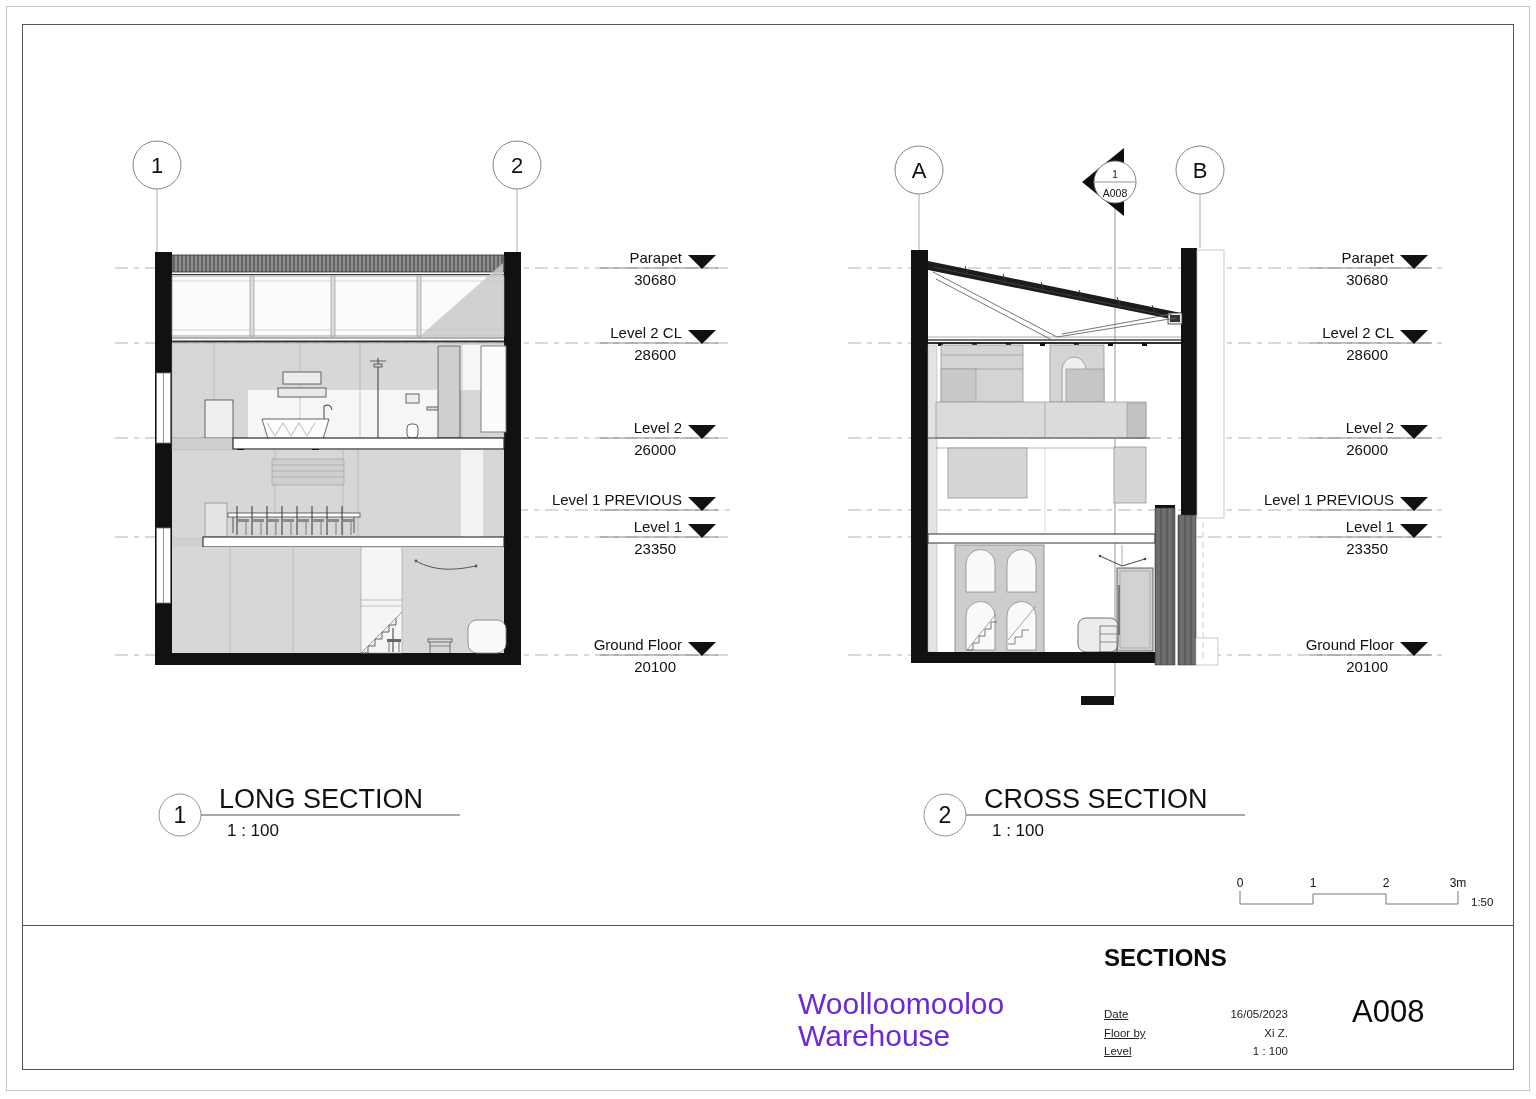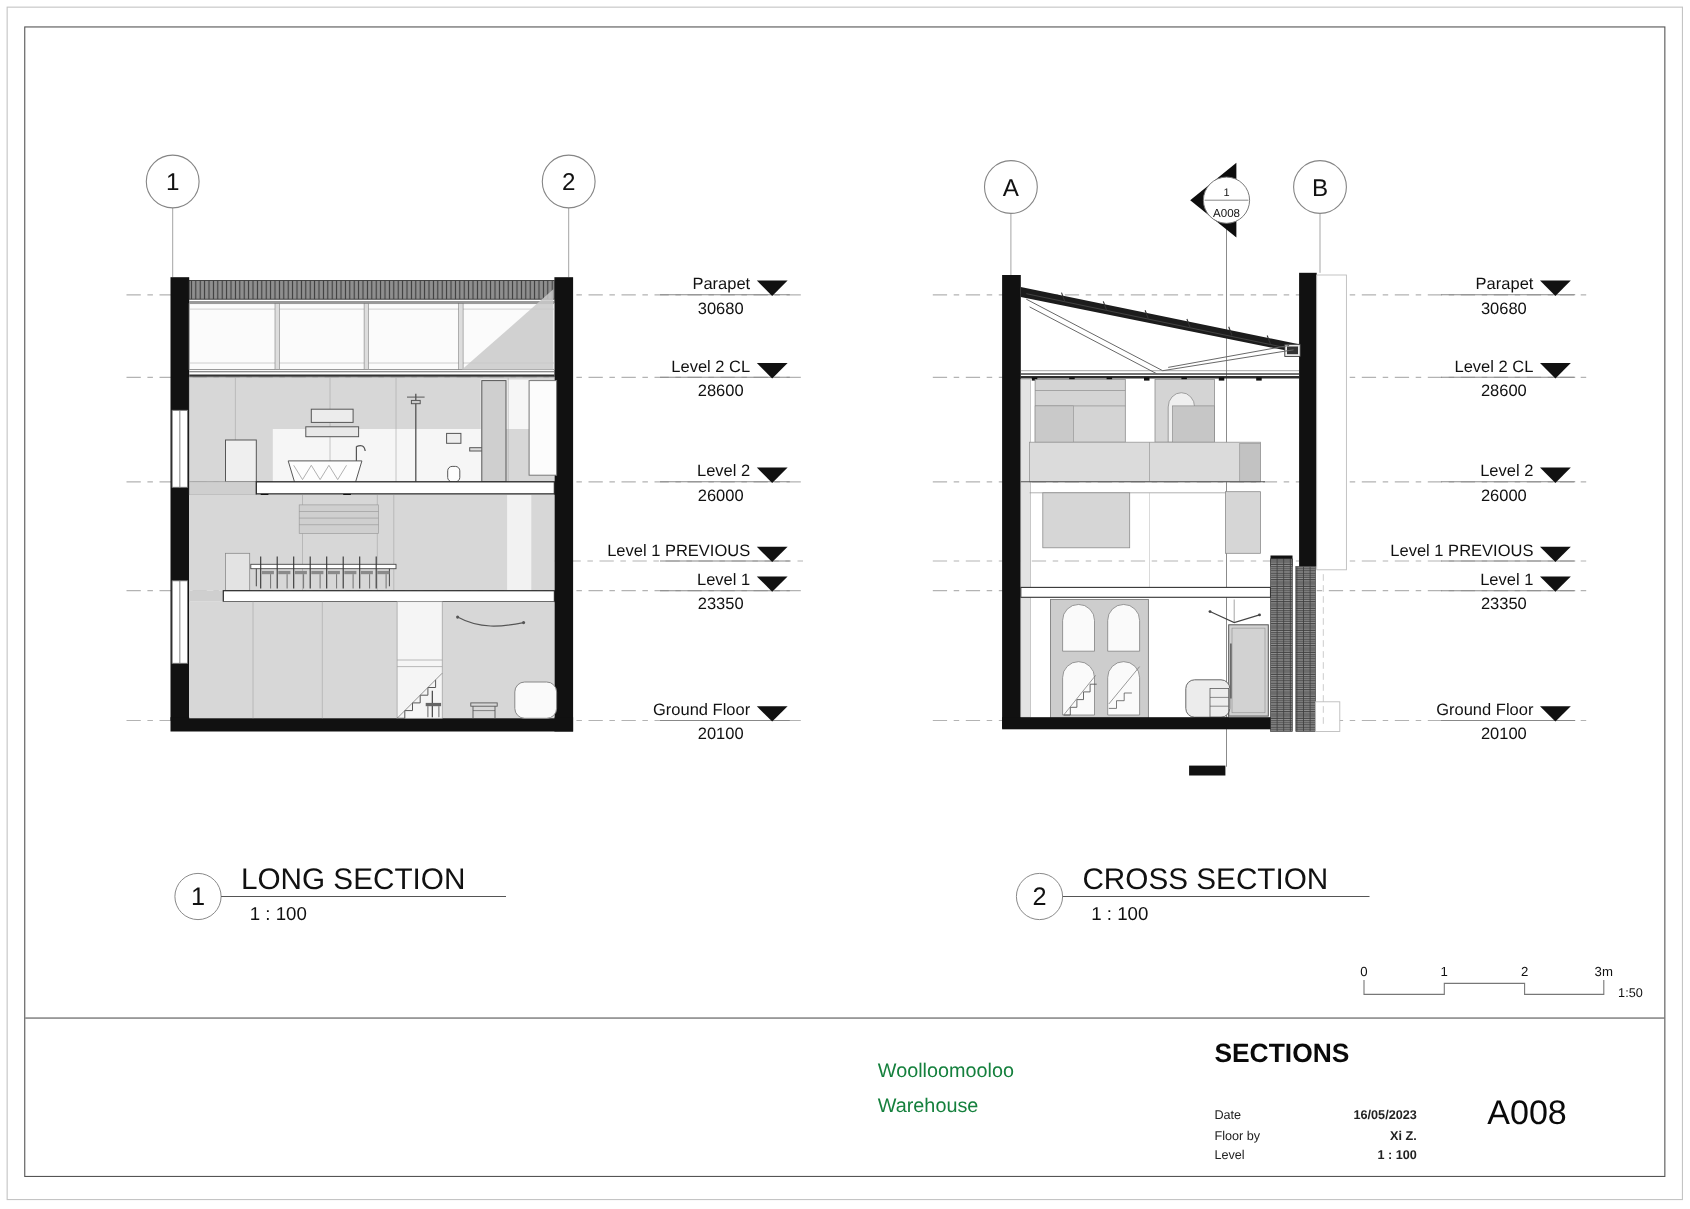--- a/index.html
+++ b/index.html
@@ -3,24 +3,24 @@
 <meta charset="utf-8">
 <style>
   html,body{margin:0;padding:0;background:#fff;}
   body{width:1536px;height:1099px;position:relative;font-family:"Liberation Sans",sans-serif;color:#111;overflow:hidden;}
   .outer-border{position:absolute;left:6px;top:6px;right:6px;bottom:8px;border:1px solid #c4c4c4;}
   .inner-frame{position:absolute;left:22px;top:24px;right:22px;bottom:29px;border:1.5px solid #555;}
   .tb-divider{position:absolute;left:23px;right:23px;top:925px;border-top:1.5px solid #555;}
   svg{position:absolute;left:0;top:0;}
   svg text{font-family:"Liberation Sans",sans-serif;fill:#111;}
   .abs{position:absolute;}
-  .project-name{left:798px;top:957px;font-size:18px;line-height:32px;color:#15803d;}
+  .project-name{left:798px;top:988px;font-size:30px;line-height:32px;color:#6d28d9;}
   .sheet-title{left:1104px;top:944px;font-size:24px;color:#0a0a0a;font-weight:bold;}
-  .tb-row-label{left:1104px;font-size:11.5px;color:#222;}
-  .tb-row-value{left:1160px;width:128px;text-align:right;font-size:11.5px;color:#222;font-weight:bold;}
+  .tb-row-label{left:1104px;font-size:11.5px;color:#222;text-decoration:underline;}
+  .tb-row-value{left:1160px;width:128px;text-align:right;font-size:11.5px;color:#222;}
   .sheet-number{left:1352px;top:994px;width:100px;font-size:31px;color:#0a0a0a;}
 </style>
 </head>
 <body>
 
 <div class="outer-border"></div>
 <div class="inner-frame"></div>
 <div class="tb-divider"></div>
 
 <svg width="1536" height="925" viewBox="0 0 1536 925">

